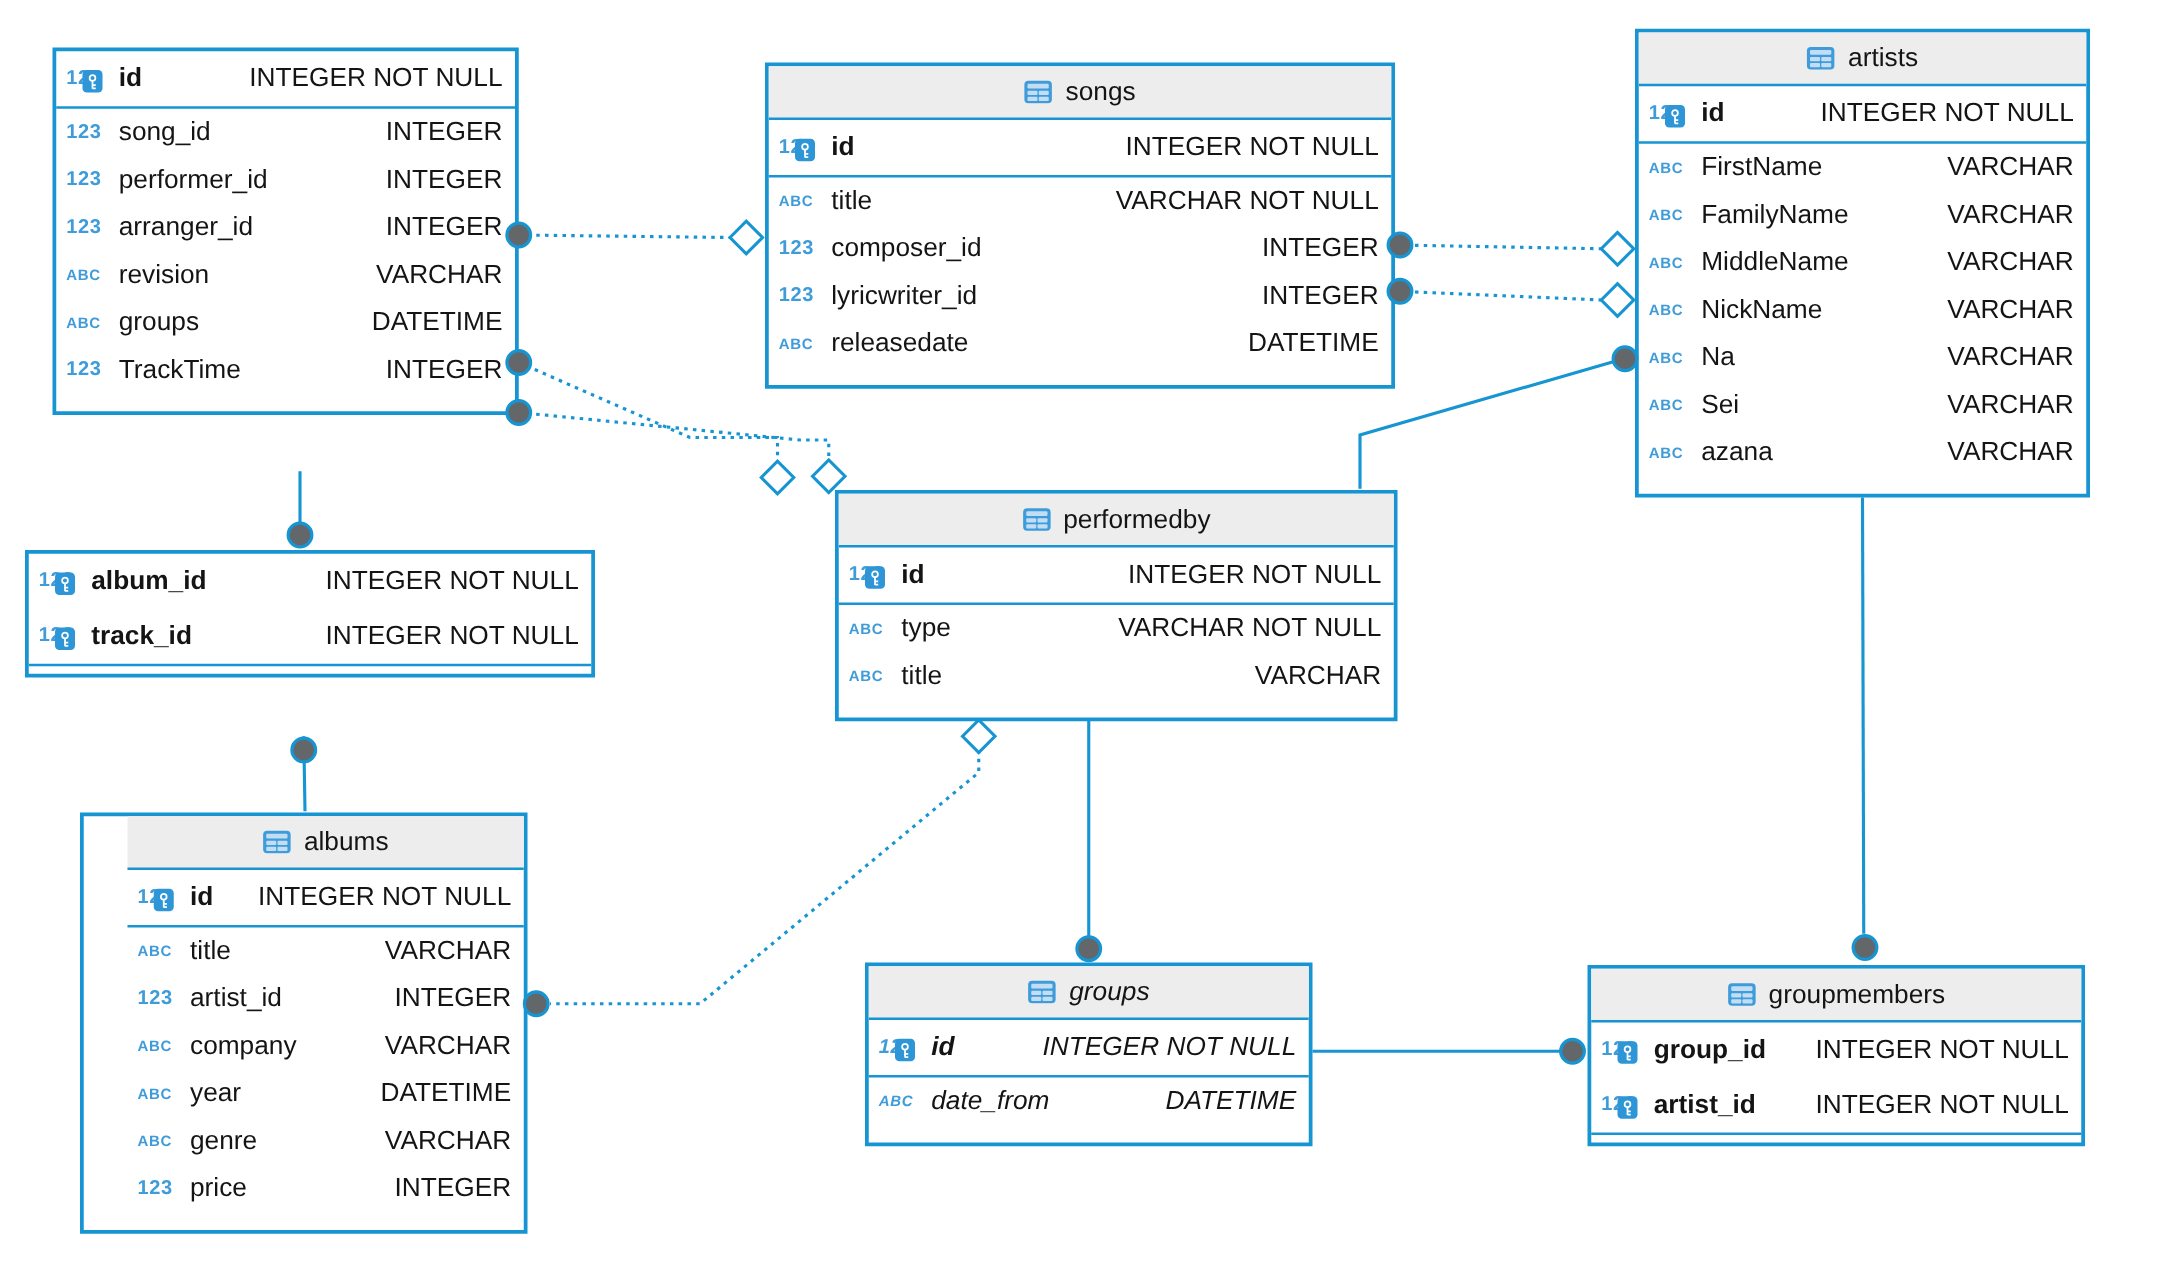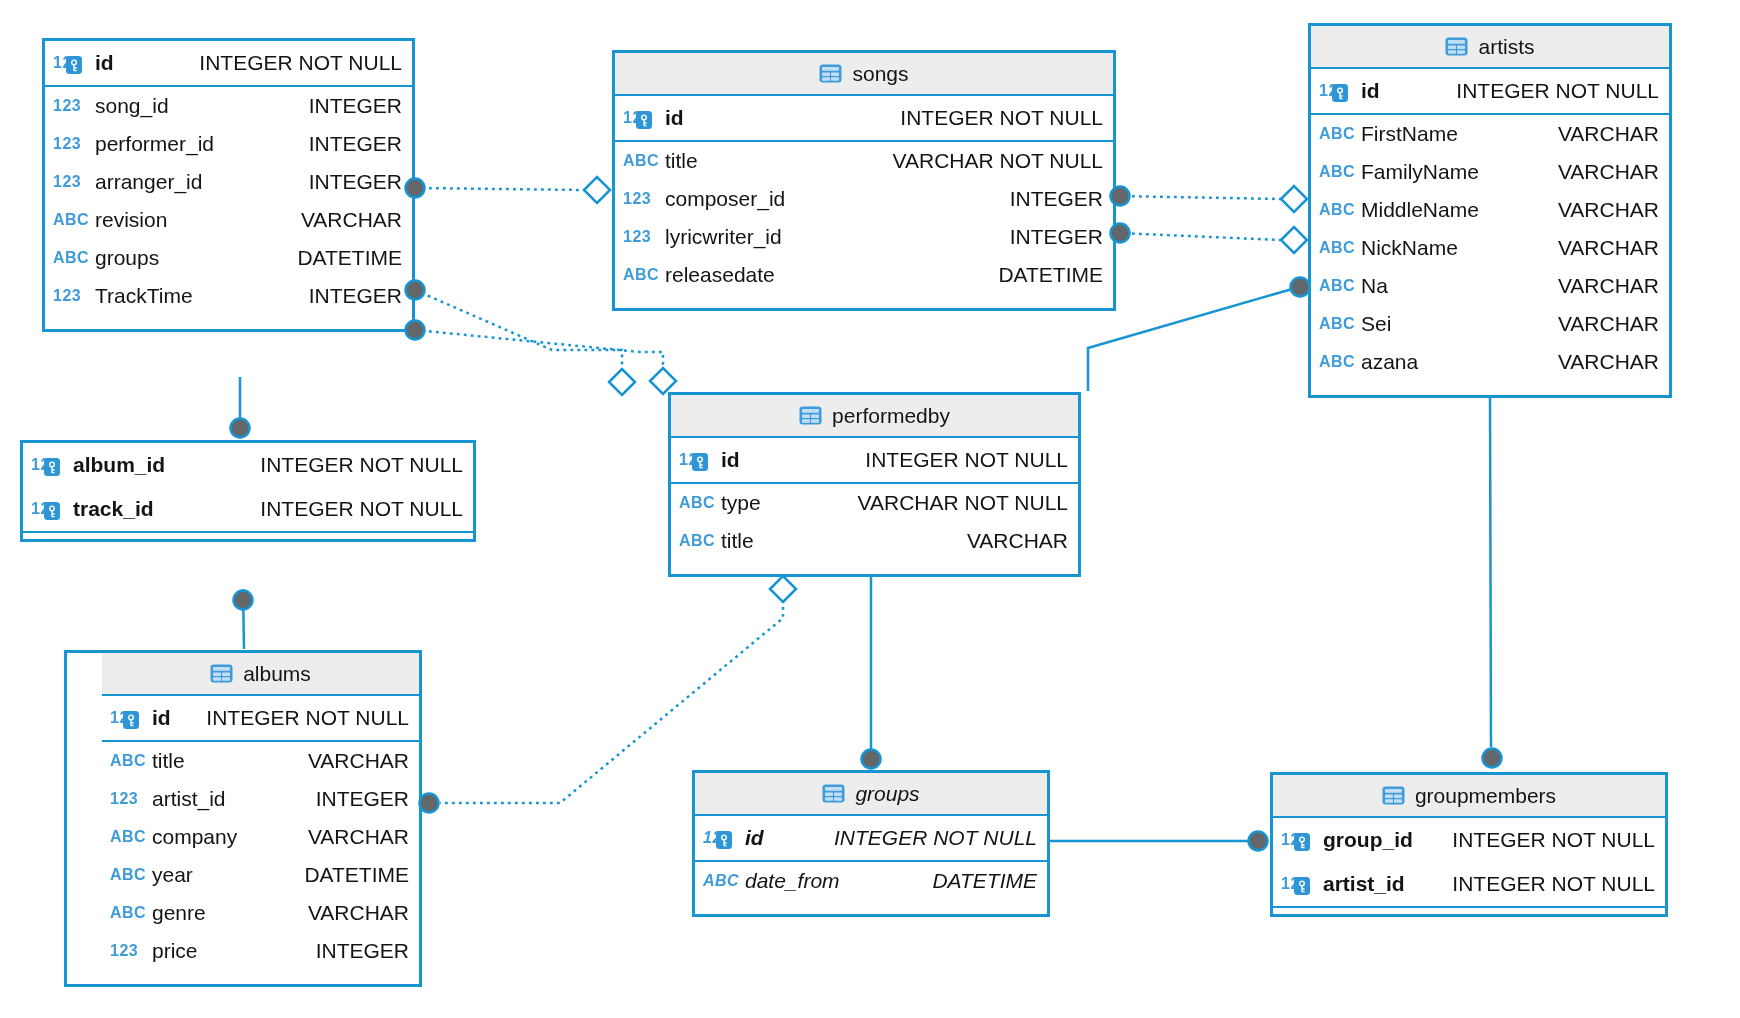--- a/index.html
+++ b/index.html
@@ -31,21 +31,21 @@
     font-size:21px;color:#141414;white-space:nowrap;
   }
   .row.pk{height:44px;}
   .row.pk .cname{font-weight:bold;}
   .icn{
     flex:none;width:42px;position:relative;
     color:#3f9cd9;font-weight:bold;font-size:16px;
     font-family:"Liberation Sans","DejaVu Sans",sans-serif;
     letter-spacing:.5px;
   }
-  .icn.str{font-size:16px;}
+  .icn.str{font-size:12px;}
   .keyb{
     position:absolute;left:13px;top:2px;
     width:16px;height:18px;border-radius:3.5px;
     background:#2e96d6;
     display:flex;align-items:center;justify-content:center;
   }
   .ctype{margin-left:auto;padding-left:24px;}
   
   #wires{position:absolute;inset:0;pointer-events:none;}
   .wire{fill:none;stroke:#1695d2;stroke-width:2.5;pointer-events:visibleStroke;}
@@ -235,21 +235,21 @@
   <circle cx="5" cy="3.4" r="2.3" fill="none" stroke="#fff" stroke-width="1.4"></circle>
   <path d="M5 5.7 V12 M5 9 H7.6 M5 11.6 H7.6" stroke="#fff" stroke-width="1.4" fill="none"></path>
 </svg>
               </span></span>
             <span class="cname">track_id</span>
             <span class="ctype">INTEGER NOT NULL</span>
           </div>
         </div>
         <div class="fields" style="padding-bottom: 6px;"></div>
       </div>
-      <div class="tbl" style="left: 668px; top: 392px; width: 413px;">
+      <div class="tbl" style="left: 668px; top: 392px; width: 450px;">
         <div class="hdr">
           <span class="ticon">
 <svg viewBox="0 0 23 19" width="23" height="19" aria-hidden="true">
   <rect x="0.5" y="0.5" width="22" height="18" rx="3.2" fill="#3f9cda"></rect>
   <rect x="3" y="3" width="17" height="3.8" rx="1" fill="#c3def4"></rect>
   <rect x="3" y="8.6" width="8" height="3.4" rx="0.8" fill="#c3def4"></rect>
   <rect x="12" y="8.6" width="8" height="3.4" rx="0.8" fill="#c3def4"></rect>
   <rect x="3" y="13.3" width="8" height="3.4" rx="0.8" fill="#c3def4"></rect>
   <rect x="12" y="13.3" width="8" height="3.4" rx="0.8" fill="#c3def4"></rect>
 </svg>

